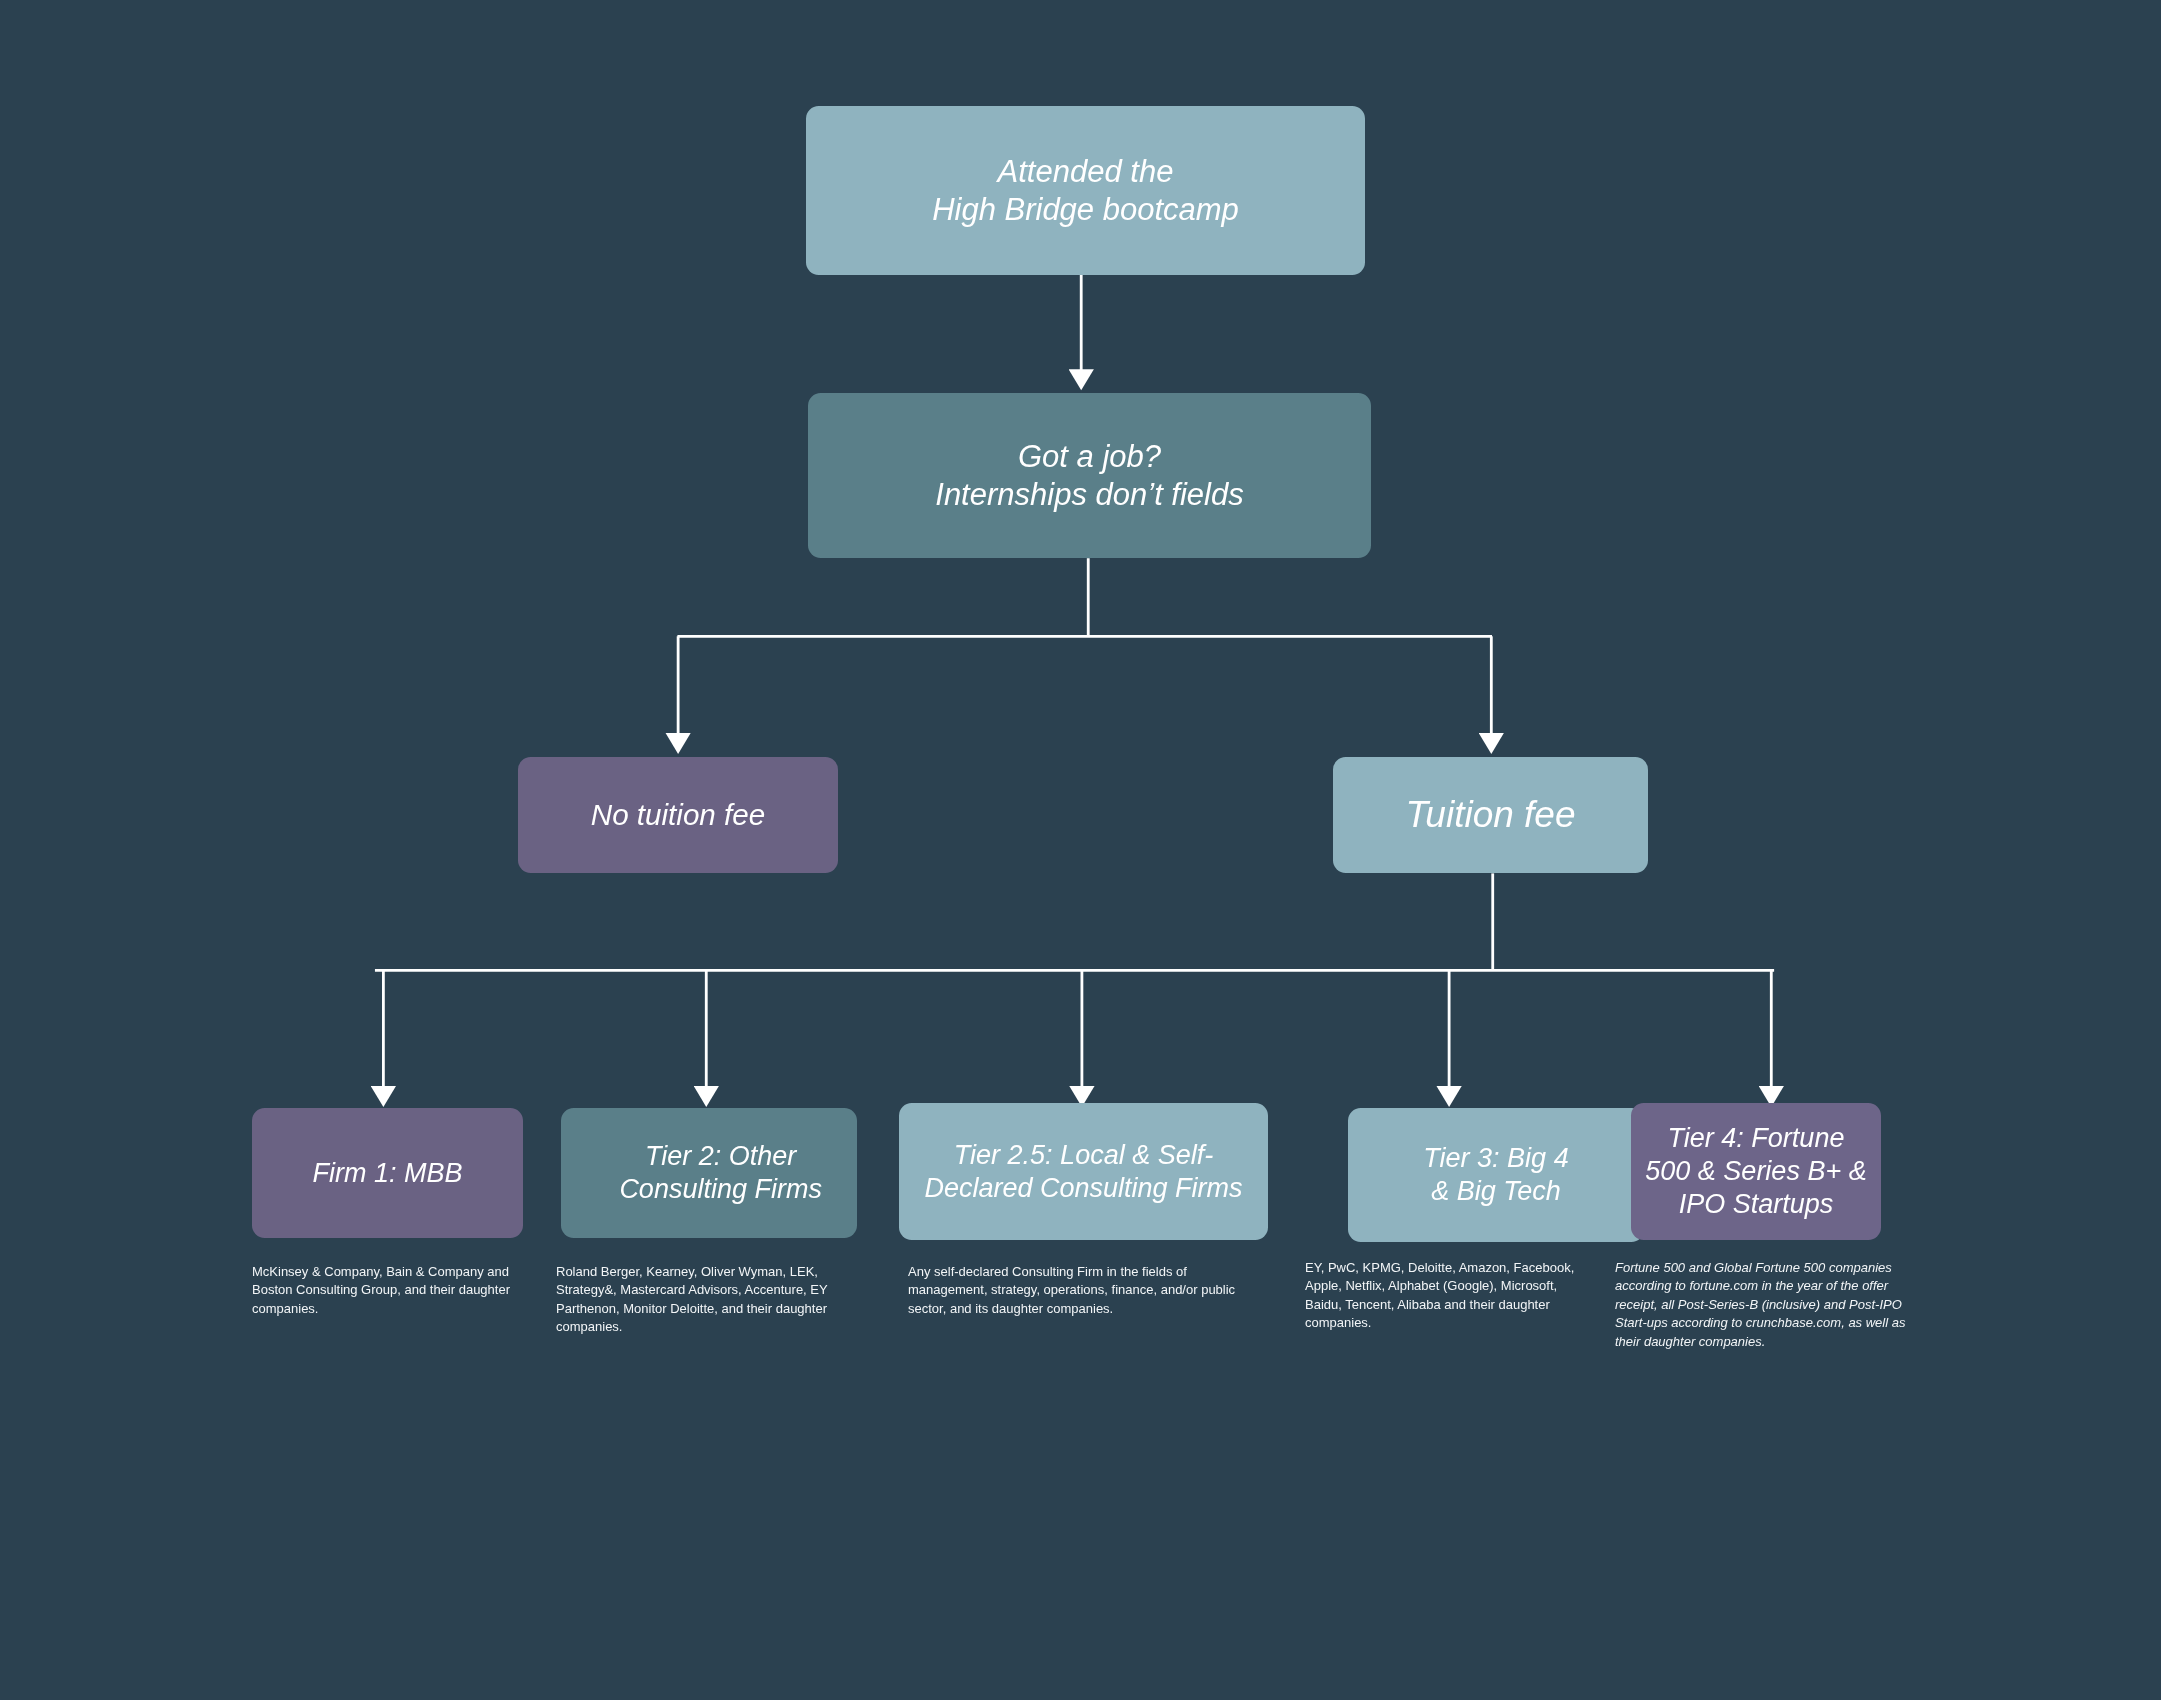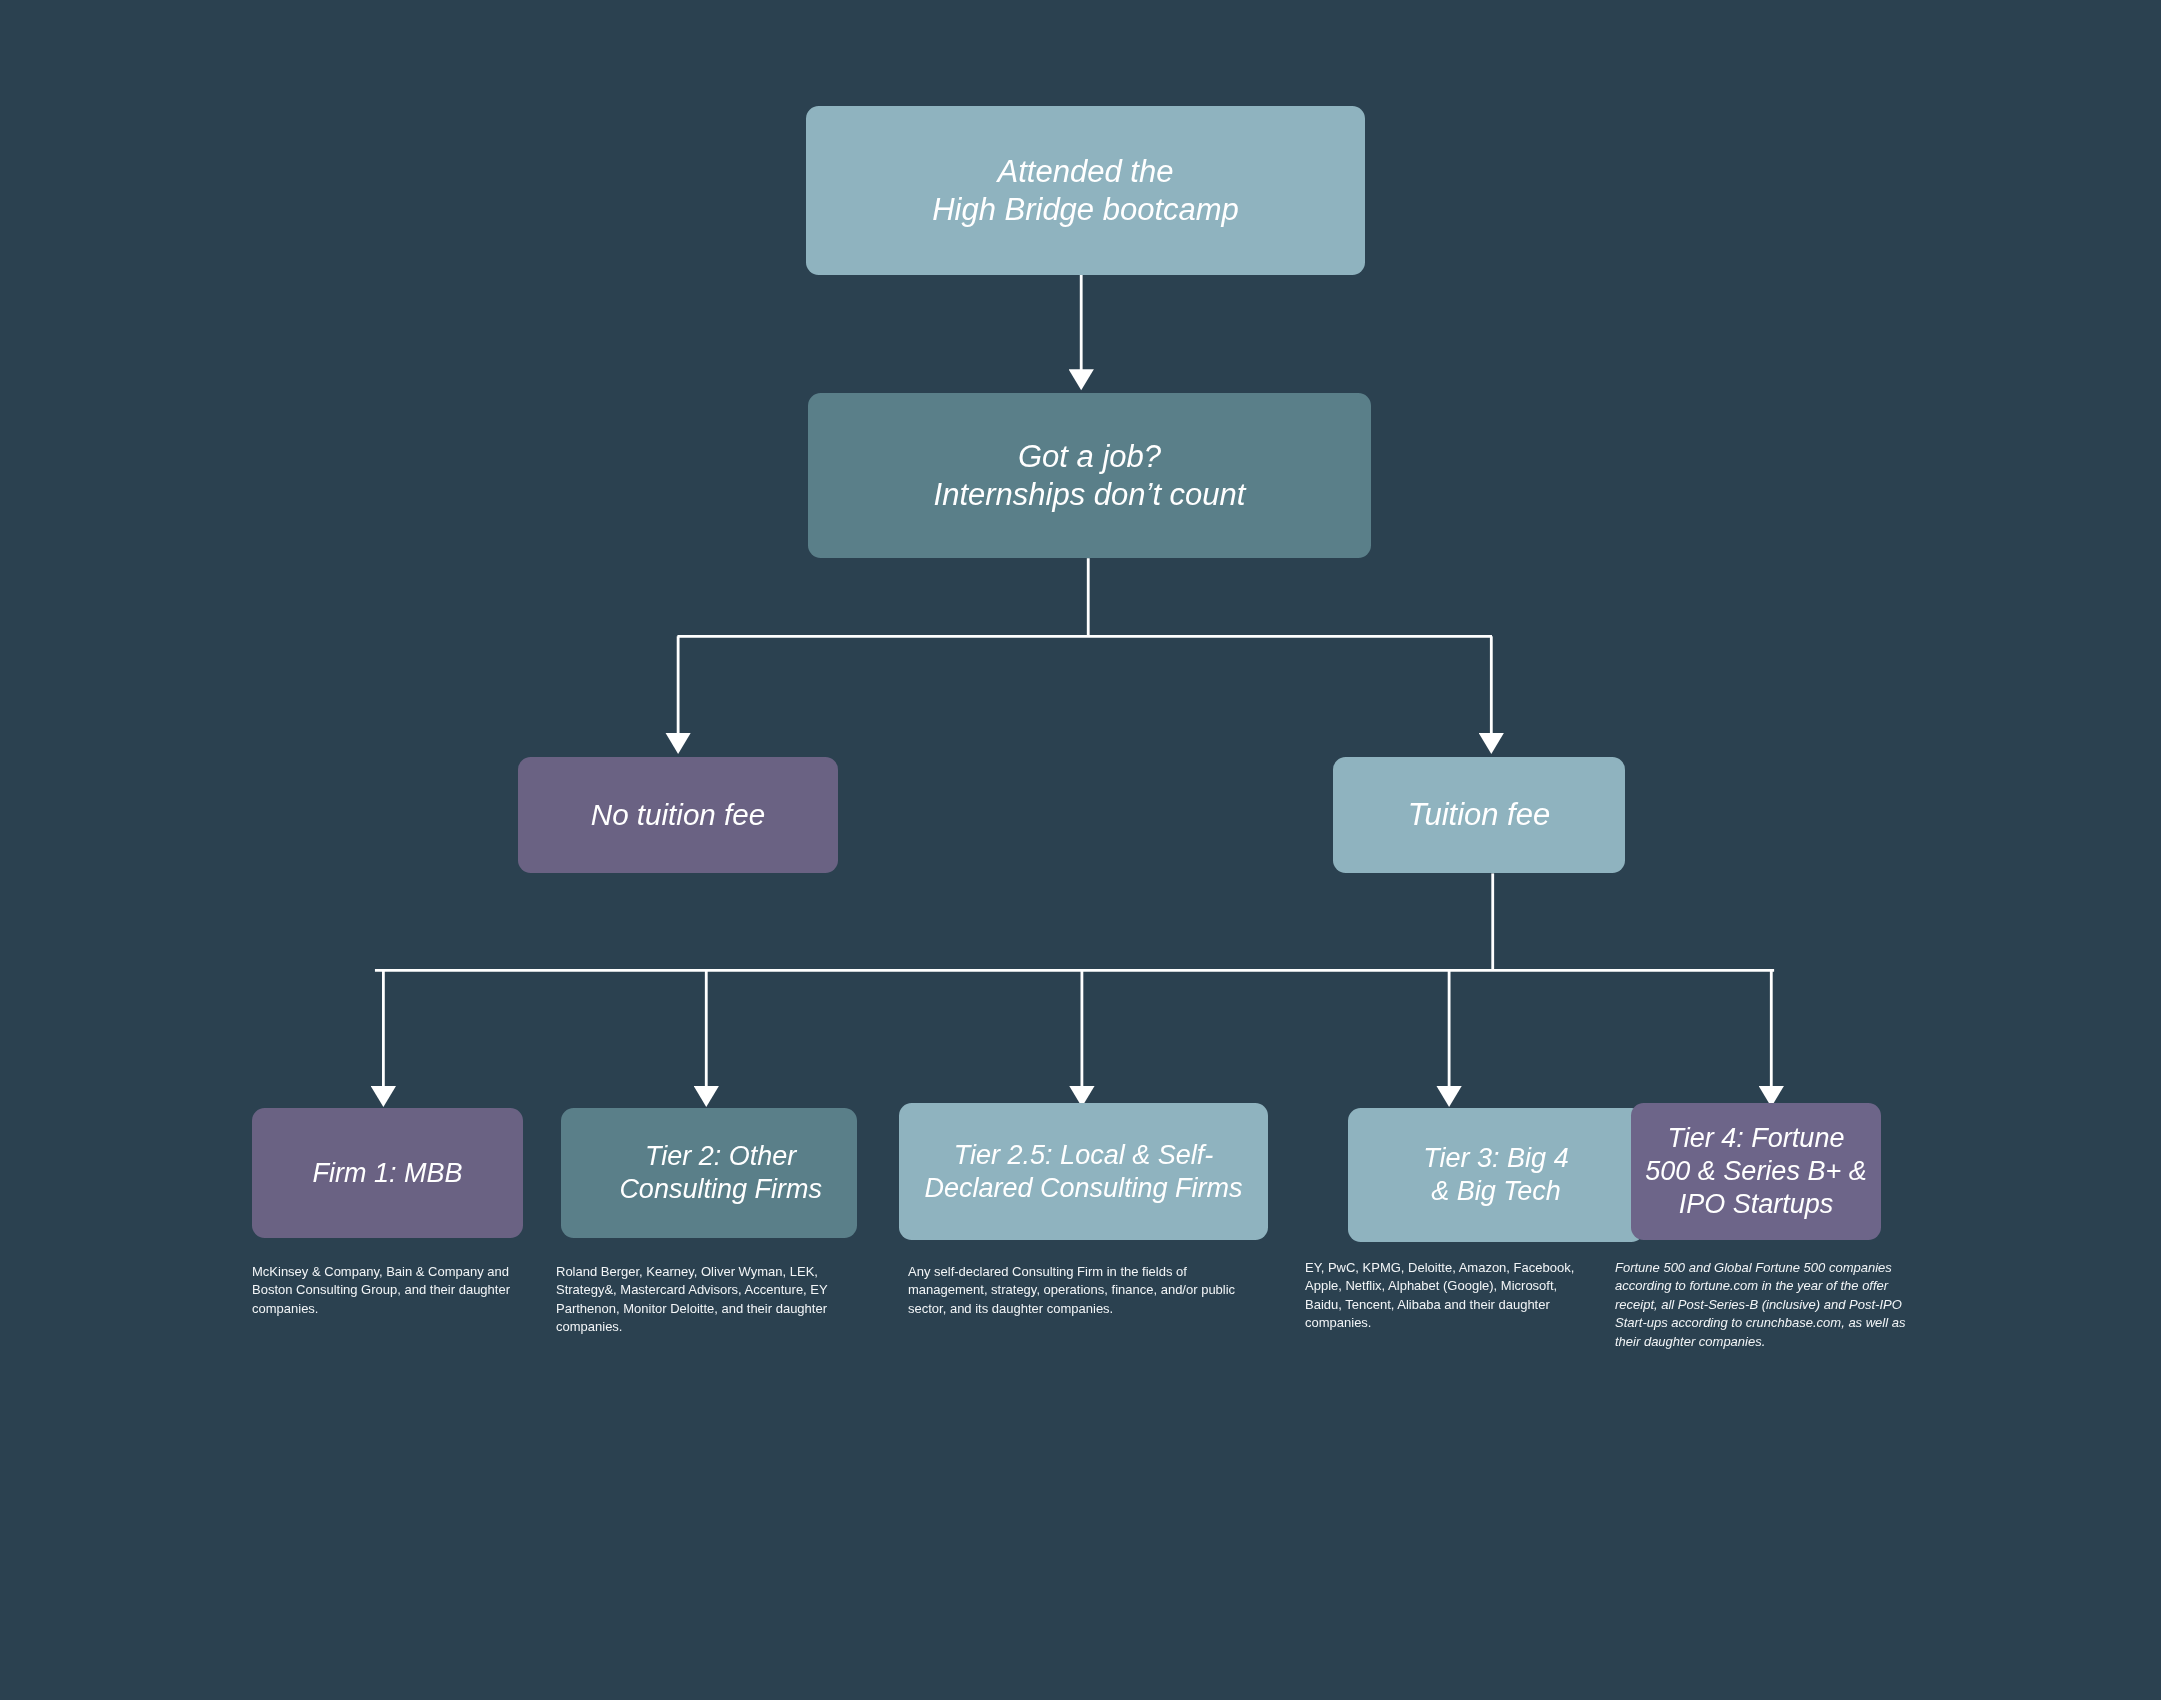--- a/index.html
+++ b/index.html
@@ -54,22 +54,22 @@
     left: 808px; top: 393px; width: 563px; height: 165px;
     font-size: 31px;
   }
 
   
   #node-notuition {
     left: 518px; top: 757px; width: 320px; height: 116px;
     font-size: 29.6px;
   }
   #node-tuition {
-    left: 1333px; top: 757px; width: 292px; height: 116px;
-    font-size: 31px;
+    left: 1333px; top: 757px; width: 315px; height: 116px;
+    font-size: 37px;
   }
 
   
   .tier-box {
     font-size: 27px;
     border-radius: 12.7px;
     top: 1108px;
   }
   #node-tier1 { left: 252px;  width: 271px; height: 130px; }
   #node-tier2 { left: 561px;  width: 296px; height: 130px; padding-left: 36px; }
@@ -125,21 +125,21 @@
     </g>
   </svg>
 
   <div class="node c-lightteal" id="node-bootcamp">
     <span class="node-label">Attended the
 High Bridge bootcamp</span>
   </div>
 
   <div class="node c-darkteal" id="node-gotjob">
     <span class="node-label">Got a job?
-Internships don’t count</span>
+Internships don’t fields</span>
   </div>
 
   <div class="node c-purple" id="node-notuition">
     <span class="node-label">No tuition fee</span>
   </div>
 
   <div class="node c-lightteal" id="node-tuition">
     <span class="node-label">Tuition fee</span>
   </div>
 

